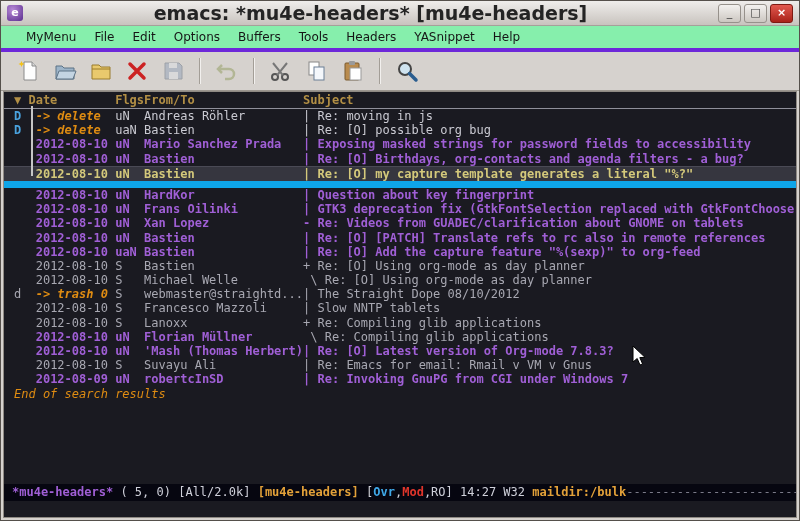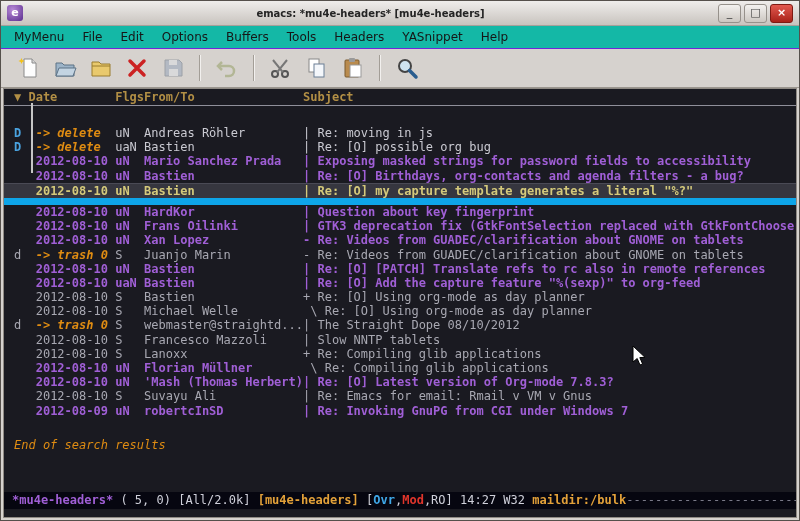--- a/index.html
+++ b/index.html
@@ -9,47 +9,47 @@
     -webkit-font-smoothing:antialiased;
   }
   .frame{position:absolute;inset:0;border:1px solid #55504b;background:#d6d2ce;display:flex;flex-direction:column;}
 
   
   .titlebar{height:24px;background:linear-gradient(#efedeb,#c8c3be);border-bottom:1px solid #a5a09a;
     display:flex;align-items:center;padding:0 6px;gap:6px;flex:none;}
   .app-icon{width:16px;height:16px;border-radius:3px;flex:none;
     background:radial-gradient(circle at 35% 30%,#b78ad6,#5b2d8f);
     color:#fff;font-size:11px;font-weight:bold;text-align:center;line-height:15px;}
-  .title{flex:1;text-align:center;font-size:10px;font-weight:bold;color:#242424;
+  .title{flex:1;text-align:center;font-size:19px;font-weight:bold;color:#242424;
     white-space:nowrap;overflow:hidden;}
   .titlebar-buttons{display:flex;gap:3px;flex:none;}
   .winbtn{width:21px;height:17px;border:1px solid #96918b;border-radius:3px;
     background:linear-gradient(#f3f1ef,#ccc7c1);font-size:11px;line-height:15px;
     text-align:center;color:#3c3c3c;cursor:default;}
   .winbtn.close{background:linear-gradient(#e2594f,#a92219);border-color:#7e1a12;color:#fff;font-weight:bold;}
 
   
-  .menubar{height:22px;background:#14b8a6;border-bottom:1px solid #6d28d9;
-    display:flex;align-items:center;padding:0 4px;flex:none;}
+  .menubar{height:22px;background:#86efac;border-bottom:4px solid #6d28d9;
+    display:flex;align-items:center;padding:0 16px;flex:none;}
   .menu-item{padding:3px 9px;font-size:12px;color:#161616;white-space:nowrap;}
 
   
   .toolbar{height:38px;background:#d6d2ce;border-bottom:1px solid #9b968f;
     display:flex;align-items:center;padding:0 10px;flex:none;}
   .tool-btn{width:32px;height:30px;display:flex;align-items:center;justify-content:center;
     margin:0 2px;border-radius:3px;}
   .tool-btn .ticon{width:24px;height:24px;display:block;}
   .tool-btn svg{width:24px;height:24px;display:block;}
   .tool-btn.disabled{opacity:.38;}
   .tb-sep{width:0;height:26px;border-left:1px solid #a39e97;border-right:1px solid #f2f0ee;margin:0 8px;}
 
   
   .textarea{flex:1;margin:0 2px 2px 2px;border:1px solid #8f8a84;background:var(--bg);
     display:flex;flex-direction:column;position:relative;overflow:hidden;
-    font-family:"DejaVu Sans Mono",monospace;font-size:12px;gap:20px;}
+    font-family:"DejaVu Sans Mono",monospace;font-size:12px;}
   .header-line{height:16px;line-height:16px;padding-left:10px;white-space:pre;flex:none;
     color:var(--header);font-weight:bold;border-bottom:1px solid #8f8f9a;}
   .msglist{flex:none;}
   .row{height:14.2px;line-height:14.2px;padding-left:10px;white-space:pre;}
   .row.current{background:#36363f;border-top:1px solid #4a4a55;border-bottom:7px solid #0ea5e9;
     height:14.2px;box-sizing:content-box;}
   .end-line{height:14.2px;line-height:14.2px;padding-left:10px;white-space:pre;
     color:var(--orange);font-style:italic;flex:none;}
   .filler{flex:1;}
   .modeline{height:17px;line-height:17px;background:var(--modeline_bg);white-space:pre;
@@ -195,21 +195,20 @@
     <div class="header-line"><span>▼ Date        </span><span>Flgs</span><span>From/To               </span><span>Subject</span></div>
     <div class="msglist">
         <div class="row"><span class="c-blue">D  </span><span class="c-orange">-&gt; delete  </span><span class="c-lightgray">uN  </span><span class="c-lightgray">Andreas Röhler        </span><span class="c-lightgray">| Re: moving in js</span></div>
         <div class="row"><span class="c-blue">D  </span><span class="c-orange">-&gt; delete  </span><span class="c-lightgray">uaN </span><span class="c-lightgray">Bastien               </span><span class="c-lightgray">| Re: [O] possible org bug</span></div>
         <div class="row"><span class="c-gray">   </span><span class="c-purple">2012-08-10 </span><span class="c-purple">uN  </span><span class="c-purple">Mario Sanchez Prada   </span><span class="c-purple">| Exposing masked strings for password fields to accessibility</span></div>
         <div class="row"><span class="c-gray">   </span><span class="c-purple">2012-08-10 </span><span class="c-purple">uN  </span><span class="c-purple">Bastien               </span><span class="c-purple">| Re: [O] Birthdays, org-contacts and agenda filters - a bug?</span></div>
         <div class="row current"><span class="c-current">   </span><span class="c-current">2012-08-10 </span><span class="c-current">uN  </span><span class="c-current">Bastien               </span><span class="c-current">| Re: [O] my capture template generates a literal "%?"</span></div>
         <div class="row"><span class="c-gray">   </span><span class="c-purple">2012-08-10 </span><span class="c-purple">uN  </span><span class="c-purple">HardKor               </span><span class="c-purple">| Question about key fingerprint</span></div>
         <div class="row"><span class="c-gray">   </span><span class="c-purple">2012-08-10 </span><span class="c-purple">uN  </span><span class="c-purple">Frans Oilinki         </span><span class="c-purple">| GTK3 deprecation fix (GtkFontSelection replaced with GtkFontChooser)</span></div>
         <div class="row"><span class="c-gray">   </span><span class="c-purple">2012-08-10 </span><span class="c-purple">uN  </span><span class="c-purple">Xan Lopez             </span><span class="c-purple">- Re: Videos from GUADEC/clarification about GNOME on tablets</span></div>
-        <div class="row"><span class="c-gray">d  </span><span class="c-orange">-&gt; trash 0 </span><span class="c-gray">S   </span><span class="c-gray">Juanjo Marin          </span><span class="c-gray">- Re: Videos from GUADEC/clarification about GNOME on tablets</span></div>
         <div class="row"><span class="c-gray">   </span><span class="c-purple">2012-08-10 </span><span class="c-purple">uN  </span><span class="c-purple">Bastien               </span><span class="c-purple">| Re: [O] [PATCH] Translate refs to rc also in remote references</span></div>
         <div class="row"><span class="c-gray">   </span><span class="c-purple">2012-08-10 </span><span class="c-purple">uaN </span><span class="c-purple">Bastien               </span><span class="c-purple">| Re: [O] Add the capture feature "%(sexp)" to org-feed</span></div>
         <div class="row"><span class="c-gray">   </span><span class="c-gray">2012-08-10 </span><span class="c-gray">S   </span><span class="c-gray">Bastien               </span><span class="c-gray">+ Re: [O] Using org-mode as day planner</span></div>
         <div class="row"><span class="c-gray">   </span><span class="c-gray">2012-08-10 </span><span class="c-gray">S   </span><span class="c-gray">Michael Welle         </span><span class="c-gray"> \ Re: [O] Using org-mode as day planner</span></div>
         <div class="row"><span class="c-gray">d  </span><span class="c-orange">-&gt; trash 0 </span><span class="c-gray">S   </span><span class="c-gray">webmaster@straightd...</span><span class="c-gray">| The Straight Dope 08/10/2012</span></div>
         <div class="row"><span class="c-gray">   </span><span class="c-gray">2012-08-10 </span><span class="c-gray">S   </span><span class="c-gray">Francesco Mazzoli     </span><span class="c-gray">| Slow NNTP tablets</span></div>
         <div class="row"><span class="c-gray">   </span><span class="c-gray">2012-08-10 </span><span class="c-gray">S   </span><span class="c-gray">Lanoxx                </span><span class="c-gray">+ Re: Compiling glib applications</span></div>
         <div class="row"><span class="c-gray">   </span><span class="c-purple">2012-08-10 </span><span class="c-purple">uN  </span><span class="c-purple">Florian Müllner       </span><span class="c-gray"> \ Re: Compiling glib applications</span></div>
         <div class="row"><span class="c-gray">   </span><span class="c-purple">2012-08-10 </span><span class="c-purple">uN  </span><span class="c-purple">'Mash (Thomas Herbert)</span><span class="c-purple">| Re: [O] Latest version of Org-mode 7.8.3?</span></div>
         <div class="row"><span class="c-gray">   </span><span class="c-gray">2012-08-10 </span><span class="c-gray">S   </span><span class="c-gray">Suvayu Ali            </span><span class="c-gray">| Re: Emacs for email: Rmail v VM v Gnus</span></div>

